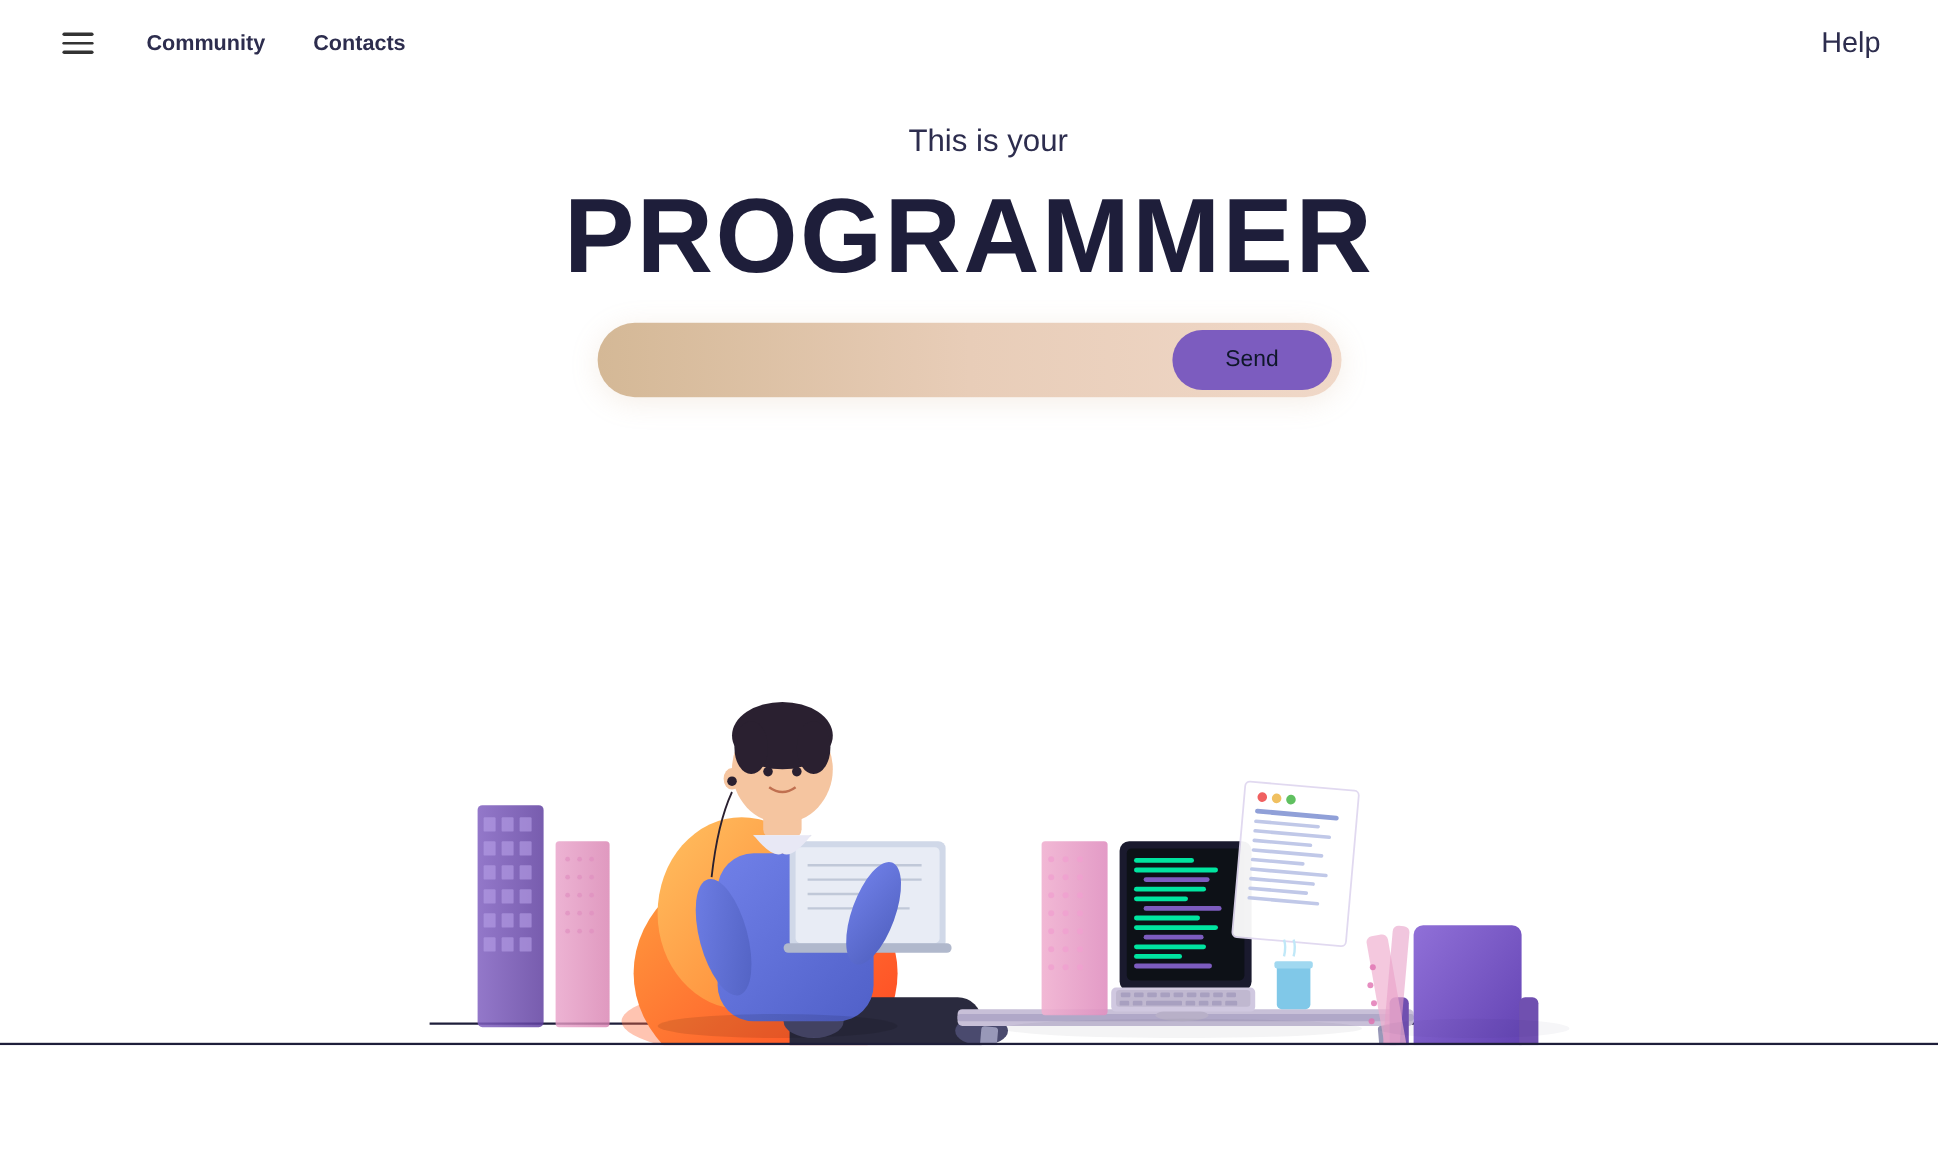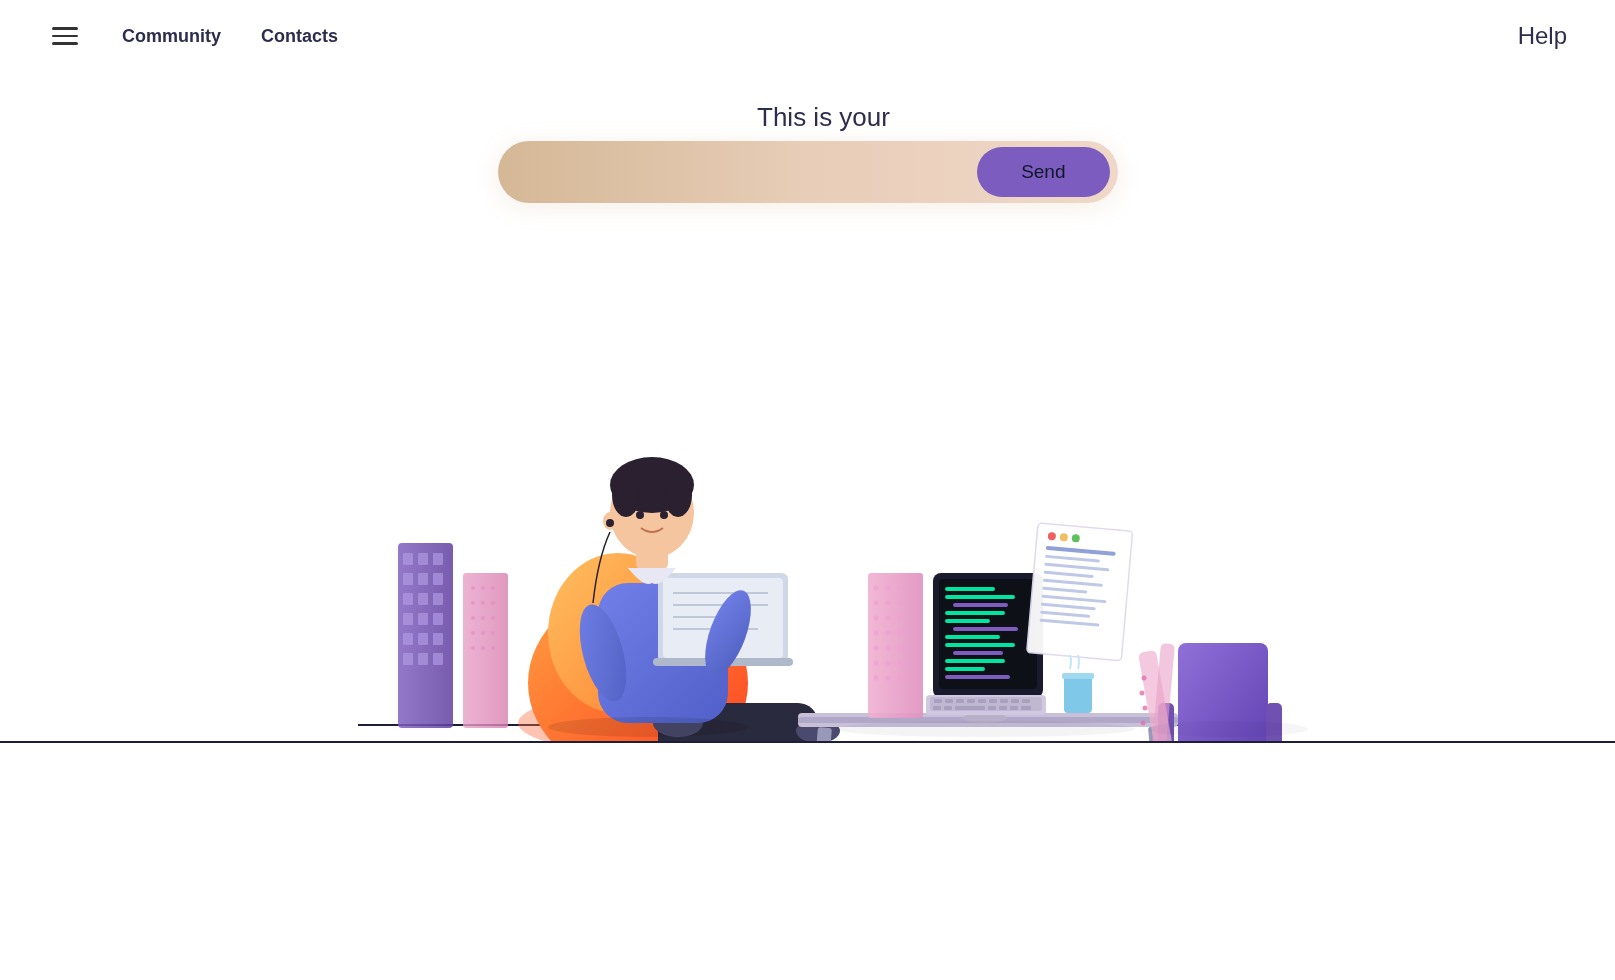--- a/index.html
+++ b/index.html
@@ -72,21 +72,21 @@
     
     .hero {
       text-align: center;
       padding: 30px 0 0;
     }
 
     .hero-subtitle {
       font-size: 26px;
       color: #2d2d4e;
       font-weight: 400;
-      margin-bottom: 8px;
+      margin-bottom: 20px;
       padding-left: 32px;
     }
 
     .hero-title {
       font-size: 88px;
       font-weight: 700;
       color: #1e1e3a;
       letter-spacing: 2px;
       line-height: 1;
       margin-bottom: 28px;
@@ -170,20 +170,21 @@
   </div>
   <a class="nav-link">Community</a>
   <a class="nav-link">Contacts</a>
   <div class="nav-right">
     <a class="help-link">Help</a>
   </div>
 </nav>
 
 <div class="hero">
   <p class="hero-subtitle">This is your</p>
+  <h1 class="hero-title">PROGRAMMER</h1>
 
   <div class="search-bar-wrap">
     <div class="search-bar">
       <input class="search-input" type="text" style="">
       <button class="send-btn">Send</button>
     </div>
   </div>
 </div>
 
 <div class="illustration-container">

